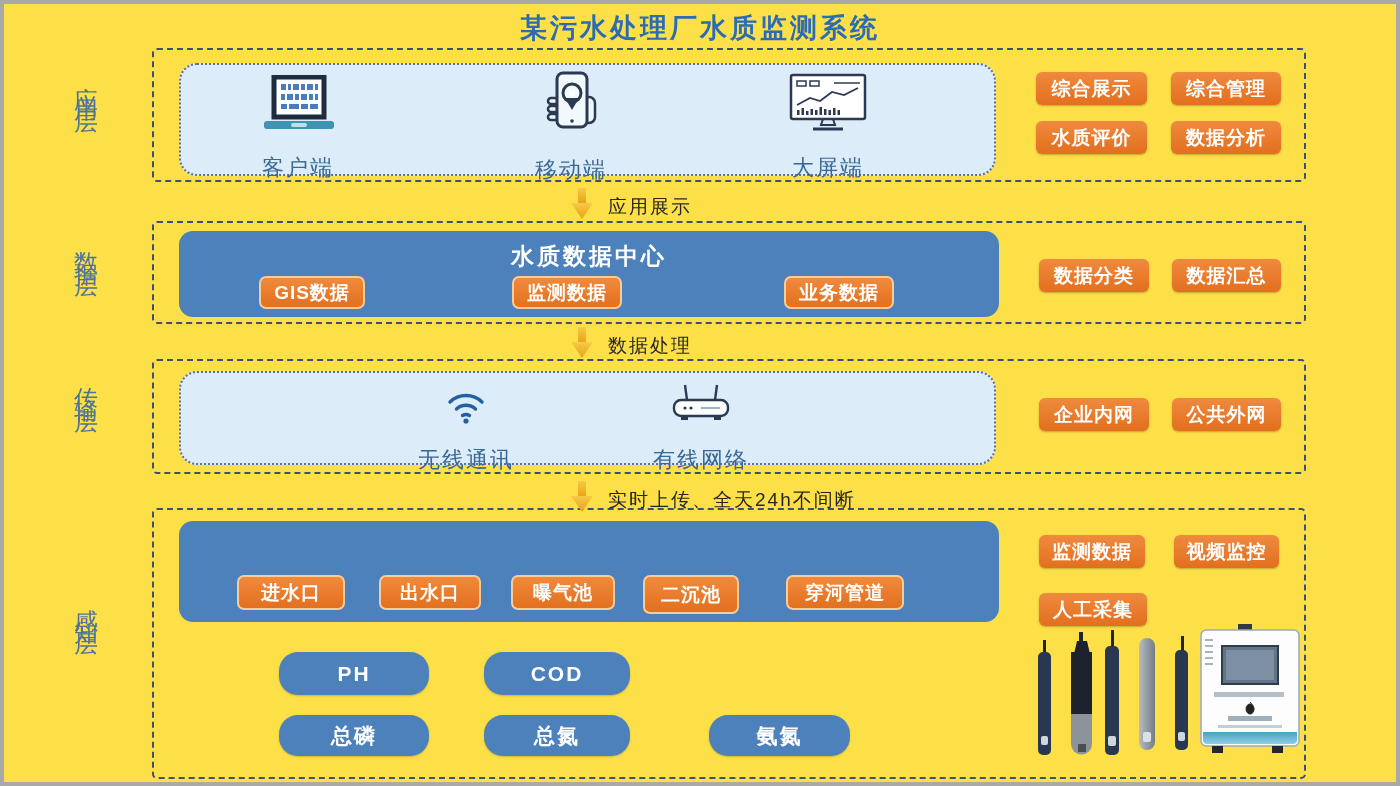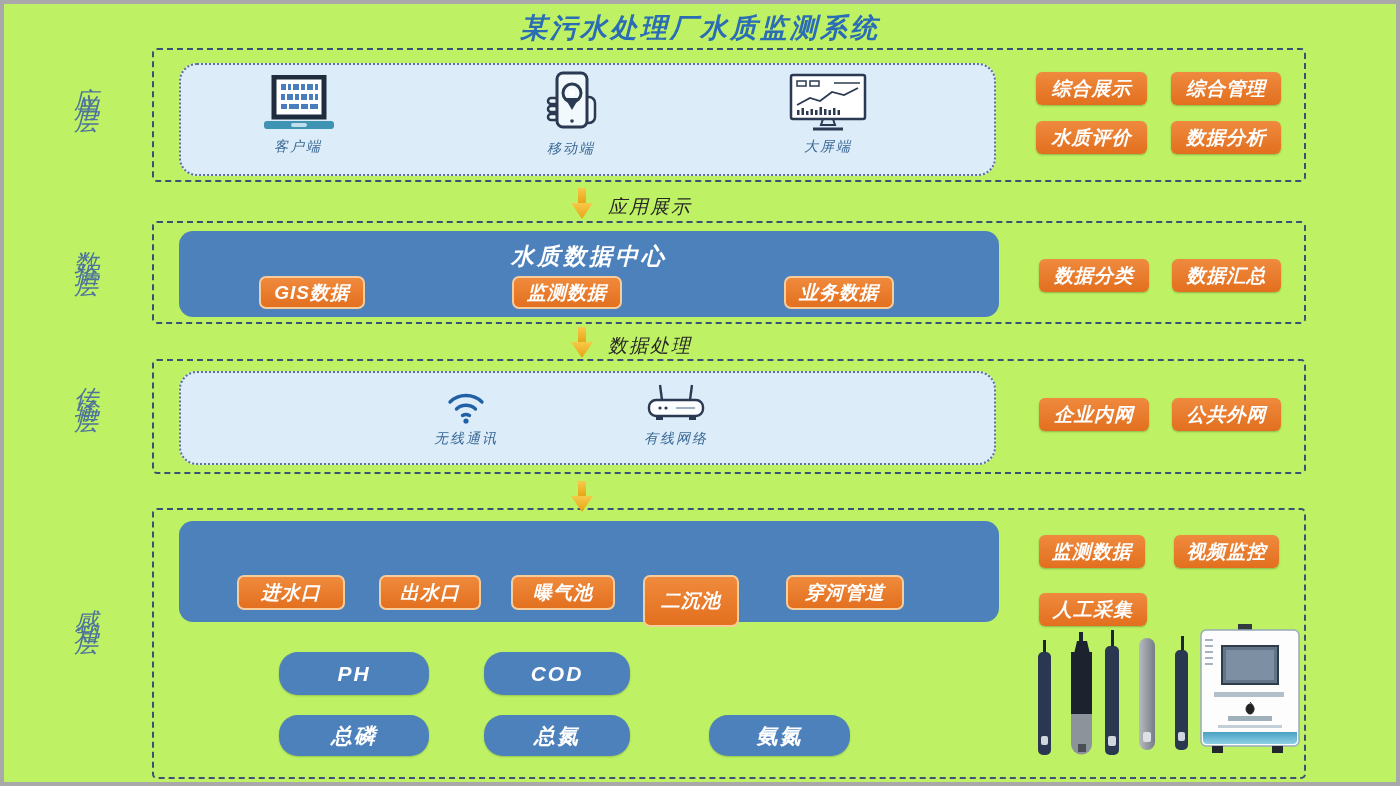--- a/index.html
+++ b/index.html
@@ -1,20 +1,19 @@
 <!DOCTYPE html>
 <html><head>
 <meta charset="utf-8">
 <style>
   html,body{margin:0;padding:0;background:#e8e8e8;}
   .canvas{
     position:relative;width:1400px;height:786px;box-sizing:border-box;
-    background:#bef264;border:4px solid #a9a9a9;overflow:hidden;
+    background:#fde047;border:4px solid #a9a9a9;overflow:hidden;
     font-family:"Liberation Sans", sans-serif;
-    font-style:italic;
   }
   .title{
     position:absolute;top:6px;left:0;width:100%;text-align:center;
     font-size:27px;font-weight:bold;color:#2a6cb5;letter-spacing:3px;
   }
   .side-label{
     position:absolute;left:70px;writing-mode:vertical-rl;text-orientation:upright;
     font-size:24px;color:#4f749b;letter-spacing:12px;line-height:1;
   }
   .frame{
@@ -22,21 +21,21 @@
     border:2px dashed #3d4f73;border-radius:5px;
   }
   .panel-light{
     position:absolute;left:175px;width:817px;box-sizing:border-box;
     background:#dcedf9;border:2px dotted #5d6f95;border-radius:18px;
   }
   .panel-blue{
     position:absolute;left:175px;width:820px;background:#4c81bb;border-radius:14px;
   }
   .endpoint{position:absolute;width:180px;display:flex;flex-direction:column;align-items:center;}
-  .ep-label{font-size:14px;color:#3a6896;margin-top:1px;letter-spacing:2px;}
+  .ep-label{font-size:22px;color:#3a6896;margin-top:16px;letter-spacing:2px;}
   .panel-title{
     position:absolute;left:0;width:100%;text-align:center;color:#ffffff;
     font-size:23px;font-weight:bold;letter-spacing:3px;
   }
   .item-tag{
     position:absolute;height:33px;display:flex;align-items:center;justify-content:center;
     background:linear-gradient(#f08a3c,#e2701f);border:2px solid #f6cc9b;border-radius:7px;
     color:#fff;font-size:19px;font-weight:600;letter-spacing:1px;box-sizing:border-box;
   }
   .side-tag{
@@ -182,21 +181,21 @@
       <span>
         <svg width="48" height="42" viewBox="0 0 48 42">
           <path d="M8,19 a23,23 0 0 1 32,0" fill="none" stroke="#2260a6" stroke-width="3.4" stroke-linecap="round"></path>
           <path d="M14.5,26 a14,14 0 0 1 19,0" fill="none" stroke="#2260a6" stroke-width="3.4" stroke-linecap="round"></path>
           <path d="M20.5,32.5 a7,7 0 0 1 7,0" fill="none" stroke="#2260a6" stroke-width="3.4" stroke-linecap="round"></path>
           <circle cx="24" cy="38" r="2.6" fill="#2260a6"></circle>
         </svg>
       </span>
       <span class="ep-label">无线通讯</span>
     </div>
-    <div class="endpoint" style="left:405px;top:10px;">
+    <div class="endpoint" style="left:430px;top:10px;">
       <span>
         <svg width="66" height="42" viewBox="0 0 66 42">
           <line x1="17" y1="2" x2="19" y2="17" stroke="#2b3a52" stroke-width="2.4"></line>
           <line x1="49" y1="2" x2="47" y2="17" stroke="#2b3a52" stroke-width="2.4"></line>
           <rect x="6" y="17" width="54" height="16" rx="7" fill="#fcfdfe" stroke="#2b3a52" stroke-width="2.4"></rect>
           <circle cx="17" cy="25" r="1.6" fill="#2b3a52"></circle>
           <circle cx="23" cy="25" r="1.6" fill="#2b3a52"></circle>
           <line x1="33" y1="25" x2="52" y2="25" stroke="#9fb0c4" stroke-width="2"></line>
           <rect x="13" y="33" width="7" height="4" fill="#2b3a52"></rect>
           <rect x="46" y="33" width="7" height="4" fill="#2b3a52"></rect>
@@ -205,26 +204,27 @@
       <span class="ep-label">有线网络</span>
     </div>
   </div>
   <div class="side-tag" style="left:1035px;top:394px;width:110px;">企业内网</div>
   <div class="side-tag" style="left:1168px;top:394px;width:109px;">公共外网</div>
 
   <svg class="arrow" style="left:566px;top:477px;" viewBox="0 0 24 32">
     <rect x="8" y="0" width="8" height="16" fill="url(#g1)"></rect>
     <polygon points="1,15 23,15 12,31" fill="url(#g1)"></polygon>
   </svg>
+  <div class="arrow-label" style="left:604px;top:483px;">实时上传、全天24h不间断</div>
 
   <div class="panel-blue" style="top:517px;height:101px;">
     <div class="item-tag" style="left:58px;top:54px;width:108px;height:35px;">进水口</div>
     <div class="item-tag" style="left:200px;top:54px;width:102px;height:35px;">出水口</div>
     <div class="item-tag" style="left:332px;top:54px;width:104px;height:35px;">曝气池</div>
-    <div class="item-tag" style="left:464px;top:54px;width:96px;height:52px;">二沉池</div>
+    <div class="item-tag" style="left:464px;top:54px;width:96px;height:39px;">二沉池</div>
     <div class="item-tag" style="left:607px;top:54px;width:118px;height:35px;">穿河管道</div>
   </div>
 
   <div class="param-btn" style="left:275px;top:648px;width:150px;height:43px;">PH</div>
   <div class="param-btn" style="left:480px;top:648px;width:146px;height:43px;">COD</div>
   <div class="param-btn" style="left:275px;top:711px;width:150px;height:41px;">总磷</div>
   <div class="param-btn" style="left:480px;top:711px;width:146px;height:41px;">总氮</div>
   <div class="param-btn" style="left:705px;top:711px;width:141px;height:41px;">氨氮</div>
 
   <div class="side-tag" style="left:1035px;top:531px;width:106px;">监测数据</div>

